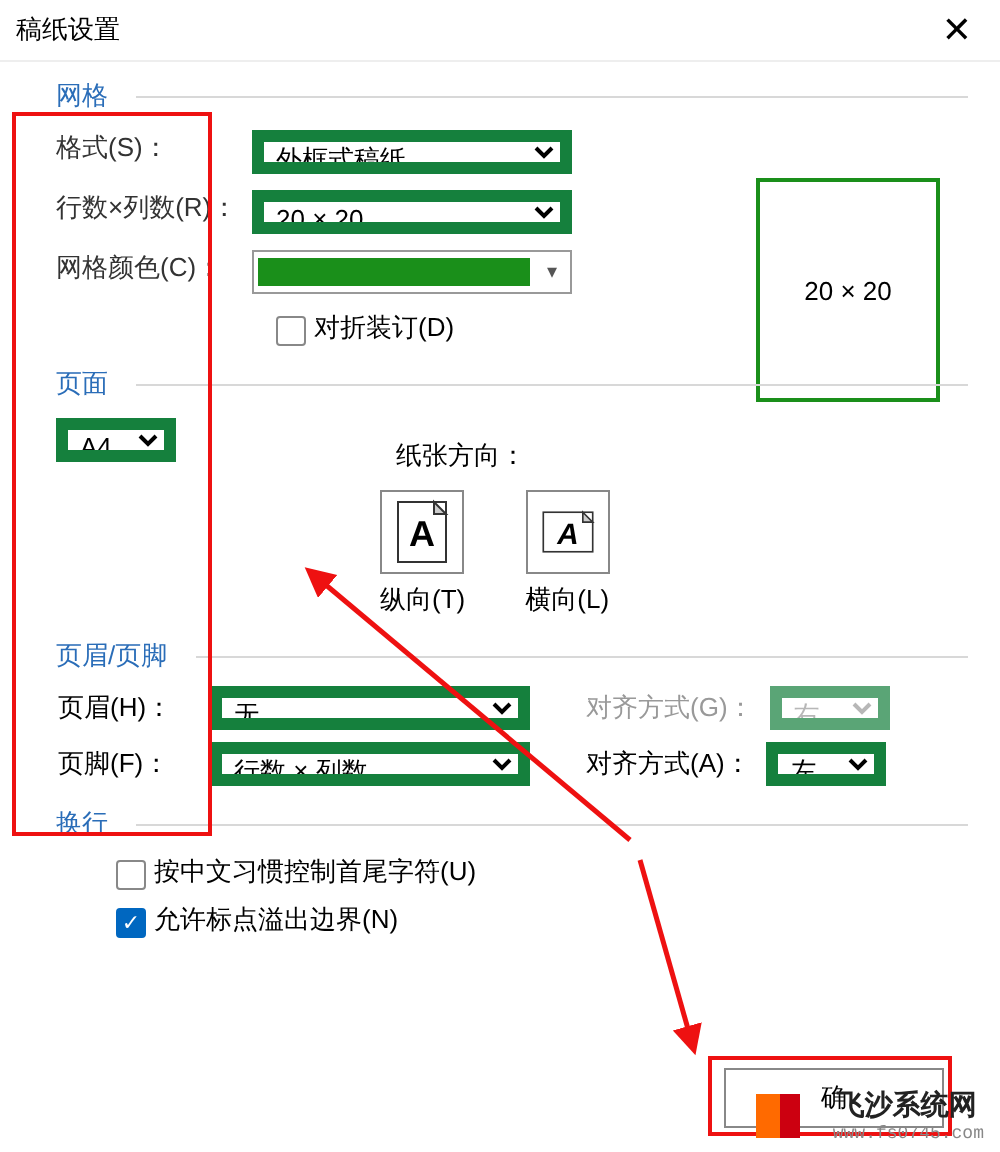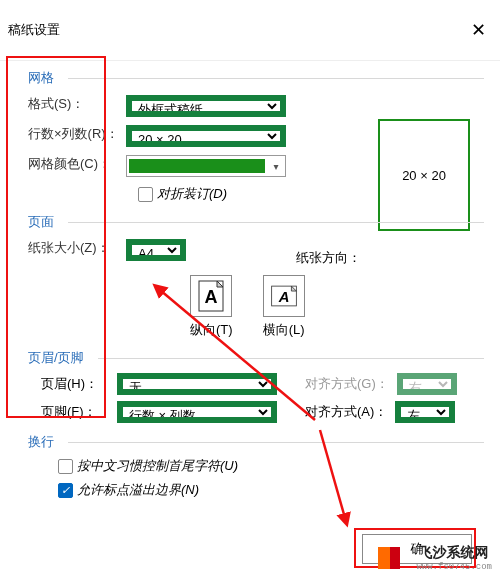--- a/index.html
+++ b/index.html
@@ -1,45 +1,45 @@
 <!DOCTYPE html>
 <html><head>
 <meta charset="utf-8">
 <style>
 * { box-sizing: border-box; margin: 0; padding: 0; font-family: "Microsoft YaHei", sans-serif; }
 body { width: 500px; height: 576px; background: #fff; position: relative; overflow: hidden; }
-.titlebar { display: flex; justify-content: space-between; align-items: center; padding: 19px 8px; font-size: 13px; border-bottom: 1px solid #eee; }
+.titlebar { display: flex; justify-content: space-between; align-items: center; padding: 4px 8px; font-size: 13px; border-bottom: 1px solid #eee; }
 .titlebar .close { font-size: 18px; cursor: pointer; padding: 0 6px; }
 .content { padding: 8px 16px 0 28px; position: relative; }
 .fieldset { margin-bottom: 10px; }
 .legend { color: #2a6db8; font-size: 13px; margin-bottom: 6px; position: relative; }
 .legend::after { content: ""; position: absolute; left: 40px; right: 0; top: 50%; border-top: 1px solid #d8d8d8; }
 .legend.long::after { left: 70px; }
 .row { display: flex; margin: 8px 0; font-size: 13px; }
 .label { width: 98px; color: #333; }
 select.combo { height: 22px; border: 6px solid #15803d; font-size: 13px; padding: 0 2px; background: #fff; }
 .combo-wide { width: 160px; }
 .combo-mid { width: 160px; }
 .combo-sm { width: 60px; }
 .combo-xs { width: 60px; }
 .color-combo { width: 160px; height: 22px; border: 1px solid #999; display: flex; align-items: center; }
 .color-swatch { flex: 1; height: 100%; display: flex; align-items: center; }
 .color-fill { flex: 1; height: 14px; background: #1a8f1a; margin: 0 2px; }
 .color-caret { width: 18px; text-align: center; font-size: 10px; color: #555; }
 .preview-box { position: absolute; right: 30px; top: 58px; width: 92px; height: 112px; border: 2px solid #1a8f1a; display: flex; align-items: center; justify-content: center; font-size: 13px; }
-.checkbox-row { display: flex; align-items: center; gap: 4px; font-size: 13px; margin: 6px 0 6px 110px; font-style: italic; }
+.checkbox-row { display: flex; align-items: flex-end; gap: 4px; font-size: 13px; margin: 6px 0 6px 110px; }
 .checkbox-row.wrap, .checkbox-row.wrap2 { margin-left: 30px; }
 .cb { width: 15px; height: 15px; border: 1px solid #888; border-radius: 2px; display: inline-flex; align-items: center; justify-content: center; }
 .cb.checked { background: #0067c0; border-color: #0067c0; color: #fff; font-size: 11px; }
 .orient-row { margin-left: 110px; display: flex; align-items: flex-start; gap: 20px; }
 .orient-label { font-size: 13px; margin-right: 10px; padding-top: 10px; }
 .orient-item { text-align: center; font-size: 13px; }
 .orient-icon { width: 42px; height: 42px; border: 1px solid #888; margin-bottom: 4px; display: flex; align-items: center; justify-content: center; position: relative; }
 .orient-icon svg { width: 28px; height: 34px; }
-.hf-row { display: flex; align-items: center; gap: 8px; font-size: 13px; margin: 6px 13px; }
+.hf-row { display: flex; align-items: center; gap: 8px; font-size: 13px; margin: 6px 1px; }
 .hf-row .label2 { width: 68px; }
 .grayed { color: #999; }
 .button-area { position: absolute; bottom: 12px; right: 28px; }
 .btn { width: 110px; height: 30px; border: 1px solid #888; background: #fff; font-size: 13px; }
 .red-box { position: absolute; border: 2px solid #e11; pointer-events: none; }
 .red-box.vert { left: 6px; top: 56px; width: 100px; height: 362px; }
 .red-box.btnbox { right: 24px; bottom: 8px; width: 122px; height: 40px; }
 .watermark { position: absolute; right: 8px; bottom: 4px; display: flex; align-items: center; gap: 18px; font-size: 14px; font-weight: bold; color: #222; }
 .watermark .logo { width: 22px; height: 22px; background: #ff6a00; position: relative; }
 .watermark .logo::after { content: ""; position: absolute; right: 0; top: 0; width: 10px; height: 22px; background: #cc0010; }
@@ -89,21 +89,20 @@
     </div>
   </div>
 
   <div class="preview-box">
     <span>20 × 20</span>
   </div>
 
   <div class="fieldset">
     <div class="legend">页面</div>
     <div class="row">
-      <span class="label">纸张大小(Z)：</span>
       <select class="combo combo-sm">
         <option>A4</option>
       </select>
       <div class="orient-row">
         <span class="orient-label">纸张方向：</span>
       </div>
     </div>
     <div class="row" style="margin-left:162px; gap:30px;">
       <div class="orient-item">
         <div class="orient-icon">

